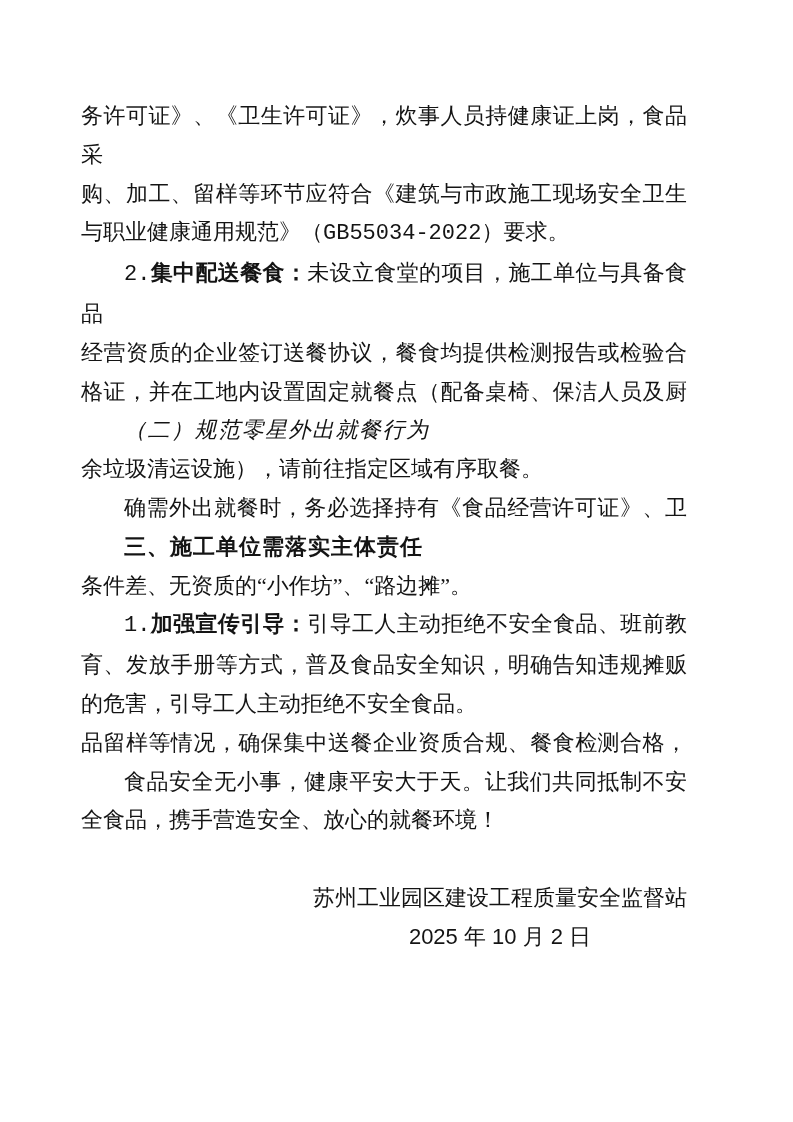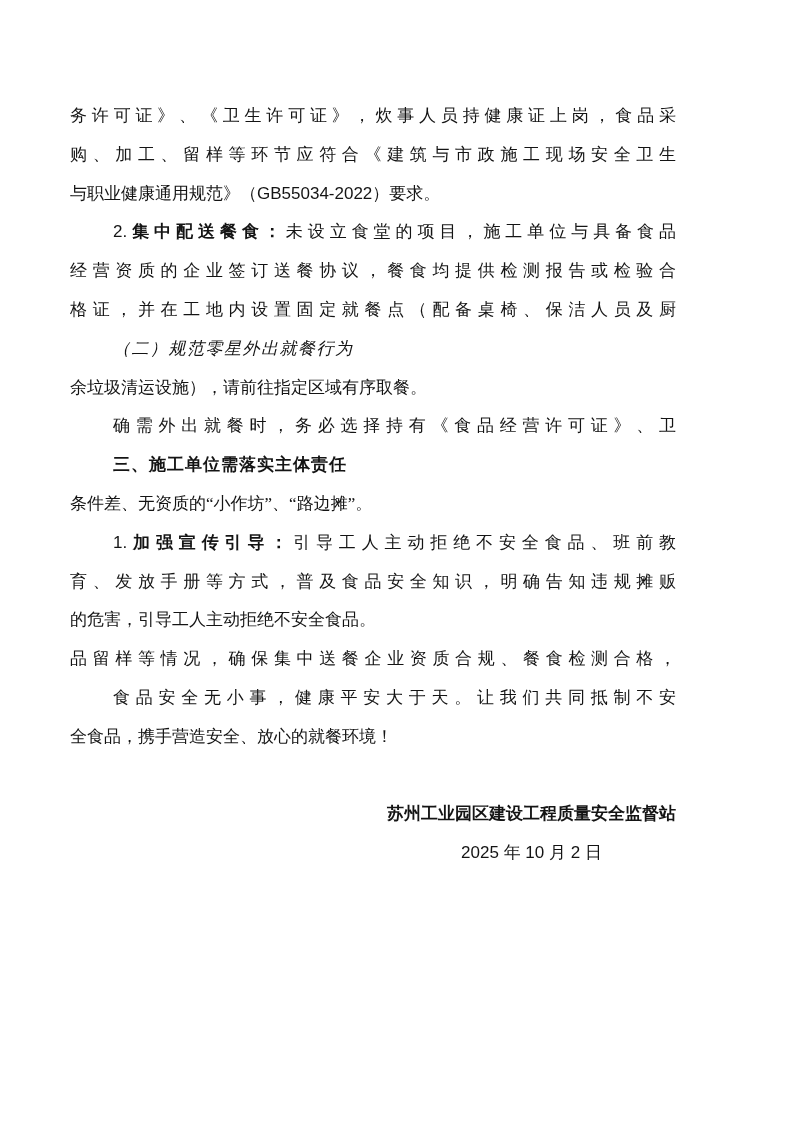--- a/index.html
+++ b/index.html
@@ -6,49 +6,49 @@
   .page {
     position: relative;
     width: 793px;
     height: 1122px;
     background: #ffffff;
     overflow: hidden;
     color: #141414;
   }
   .content {
     position: absolute;
-    left: 70px;
+    left: 81px;
     top: 97px;
     width: 606px;
     font-family: "Liberation Serif", "DejaVu Serif", serif;
-    font-size: 17px;
+    font-size: 22px;
     line-height: 38.8px;
     color: #141414;
   }
   .ln { text-align: justify; min-height: 38.8px; }
   .ln.j { text-align-last: justify; }
   .ln.last { text-align-last: left; }
   .ln.indent { text-indent: 43px; }
   
   .kai { font-style: italic; letter-spacing: 1.5px; }
   
   .hei {
     font-weight: 700;
     font-family: "Liberation Sans", "DejaVu Sans", sans-serif;
     letter-spacing: 1px;
   }
   .b { font-weight: 700; }
-  .lat { font-family: Liberation Sans, sans-serif; }
+  .lat { font-family: Liberation Mono, monospace; }
   .sig {
     margin-top: 38.8px;
     margin-left: auto;
     width: fit-content;
     text-align: center;
   }
-  .sig-org { white-space: nowrap; font-weight: bold; }
+  .sig-org { white-space: nowrap; }
   .sig-date { font-family: "Liberation Sans", "DejaVu Sans", sans-serif; }
 </style>
 </head>
 <body>
 
 <div class="page">
   <div class="content">
 
     <div class="ln j"><span>务许可证》、《卫生许可证》，炊事人员持健康证上岗，食品采</span></div>
     <div class="ln j"><span>购、加工、留样等环节应符合《建筑与市政施工现场安全卫生</span></div>

